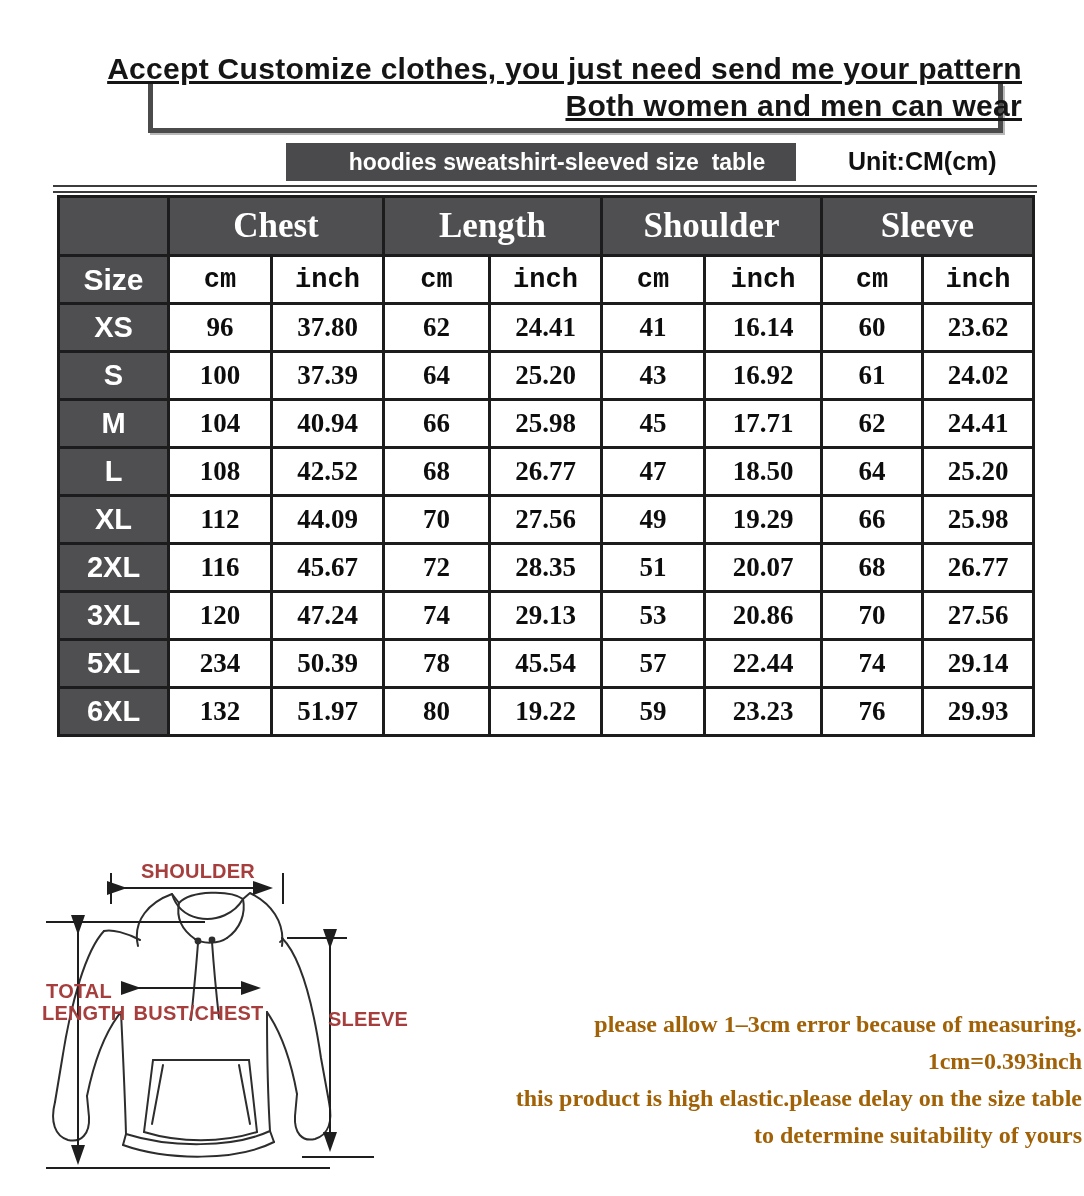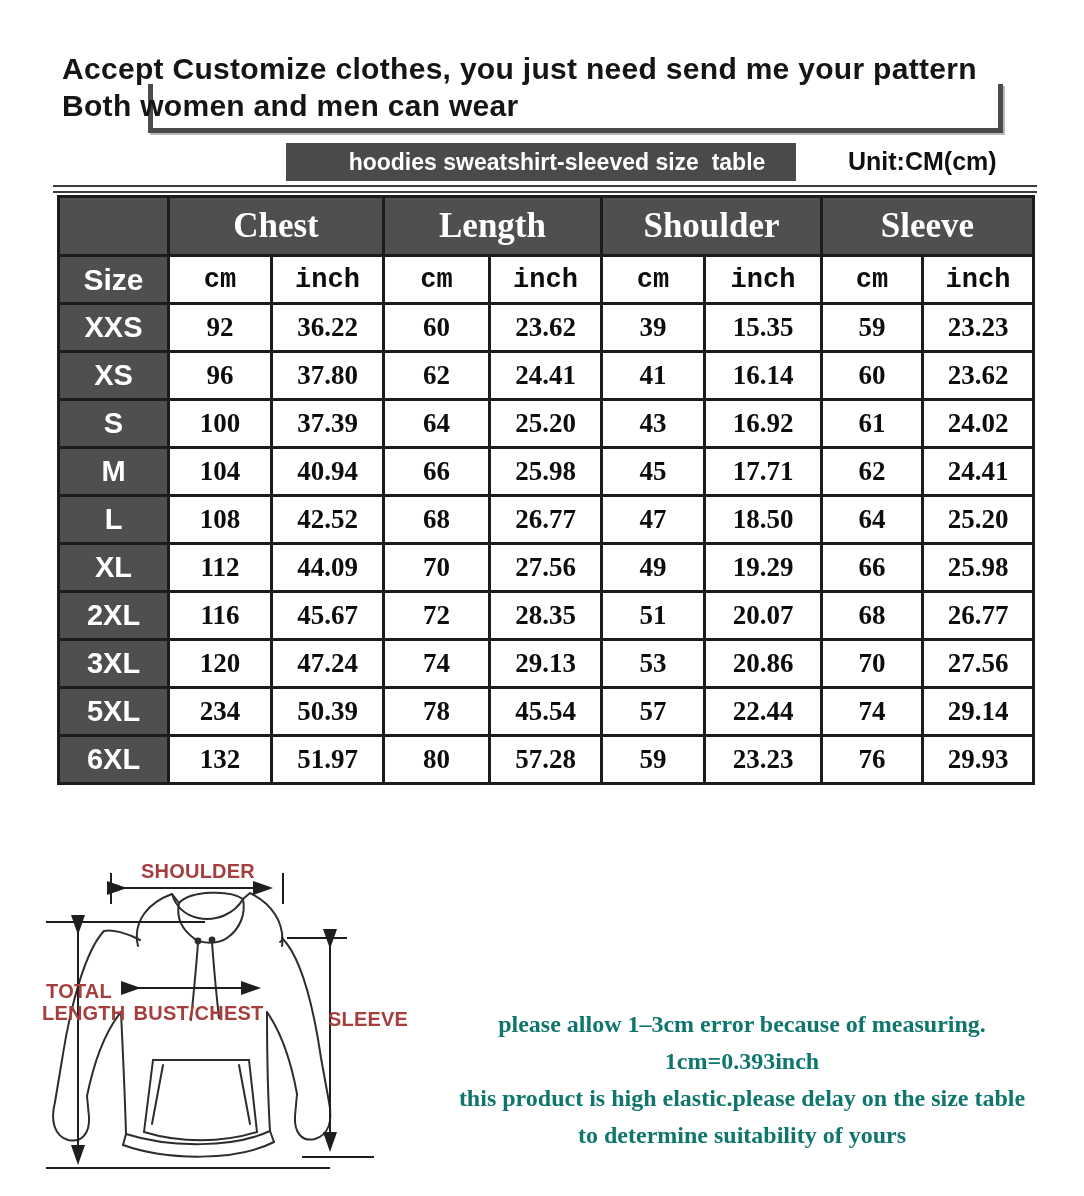--- a/index.html
+++ b/index.html
@@ -8,22 +8,22 @@
     font-family:"Liberation Sans", sans-serif; overflow:hidden;
   }
 
   
   .banner-frame {
     position:absolute; left:148px; top:84px; width:845px; height:44px;
     border-left:5px solid #4b4b4b; border-right:5px solid #4b4b4b; border-bottom:5px solid #4b4b4b;
     box-shadow:2px 2px 0 #b9b9b9;
   }
   .banner-text {
-    position:absolute; left:62px; top:50px; width:960px; text-align:left;
-    font-weight:bold; font-size:30px; line-height:37px; color:#151515; letter-spacing:.3px;
+    position:absolute; left:62px; top:50px; width:960px; text-align:right;
+    font-weight:bold; font-size:30px; line-height:37px; color:#151515; letter-spacing:.3px;text-decoration:underline;
   }
 
   
   .size-table-titlebar {
     position:absolute; left:286px; top:143px; width:478px; height:38px;
     background:#4a4a4c; color:#ffffff; font-weight:bold; font-size:23px;
     display:flex; align-items:center; justify-content:center; white-space:pre;padding-left:32px;
   }
   .unit-label {
     position:absolute; left:848px; top:147px; width:165px; text-align:left;
@@ -61,23 +61,23 @@
     position:absolute; color:#a53e3c; font-weight:bold; font-size:20px;
     line-height:22px; text-align:center; letter-spacing:.2px;
   }
   .lbl-shoulder     { left:128px; top:8px;   width:140px; }
   .lbl-total-length { left:6px;   top:128px; width:74px;margin-left:36px; }
   .lbl-bust-chest   { left:126px; top:150px; width:145px; }
   .lbl-sleeve       { left:328px; top:156px; width:66px; }
 
   
   .notes {
-    position:absolute; left:402px; top:1006px; width:680px; text-align:center;
+    position:absolute; left:402px; top:1006px; width:680px; text-align:right;
     font-family:"Liberation Serif", serif; font-weight:bold; font-size:24px;
-    line-height:37px; color:#0f766e;
+    line-height:37px; color:#a16207;
   }
 </style>
 </head>
 <body>
 
 <div id="page">
 
   <div class="banner-frame"></div>
   <div class="banner-text">
     <div>Accept Customize clothes, you just need send me your pattern</div>
@@ -115,31 +115,20 @@
         <th class="sub-header">cm</th>
         <th class="sub-header">inch</th>
         <th class="sub-header">cm</th>
         <th class="sub-header">inch</th>
         <th class="sub-header">cm</th>
         <th class="sub-header">inch</th>
       </tr>
     </thead>
     <tbody>
         <tr>
-          <th class="size-cell">XXS</th>
-          <td class="measurement-cell">92</td>
-          <td class="measurement-cell">36.22</td>
-          <td class="measurement-cell">60</td>
-          <td class="measurement-cell">23.62</td>
-          <td class="measurement-cell">39</td>
-          <td class="measurement-cell">15.35</td>
-          <td class="measurement-cell">59</td>
-          <td class="measurement-cell">23.23</td>
-        </tr>
-        <tr>
           <th class="size-cell">XS</th>
           <td class="measurement-cell">96</td>
           <td class="measurement-cell">37.80</td>
           <td class="measurement-cell">62</td>
           <td class="measurement-cell">24.41</td>
           <td class="measurement-cell">41</td>
           <td class="measurement-cell">16.14</td>
           <td class="measurement-cell">60</td>
           <td class="measurement-cell">23.62</td>
         </tr>
@@ -218,21 +207,21 @@
           <td class="measurement-cell">57</td>
           <td class="measurement-cell">22.44</td>
           <td class="measurement-cell">74</td>
           <td class="measurement-cell">29.14</td>
         </tr>
         <tr>
           <th class="size-cell">6XL</th>
           <td class="measurement-cell">132</td>
           <td class="measurement-cell">51.97</td>
           <td class="measurement-cell">80</td>
-          <td class="measurement-cell">57.28</td>
+          <td class="measurement-cell">19.22</td>
           <td class="measurement-cell">59</td>
           <td class="measurement-cell">23.23</td>
           <td class="measurement-cell">76</td>
           <td class="measurement-cell">29.93</td>
         </tr>
       </tbody>
   </table>
 
   <div class="diagram">
     <svg viewBox="0 0 430 335" width="430" height="335">

